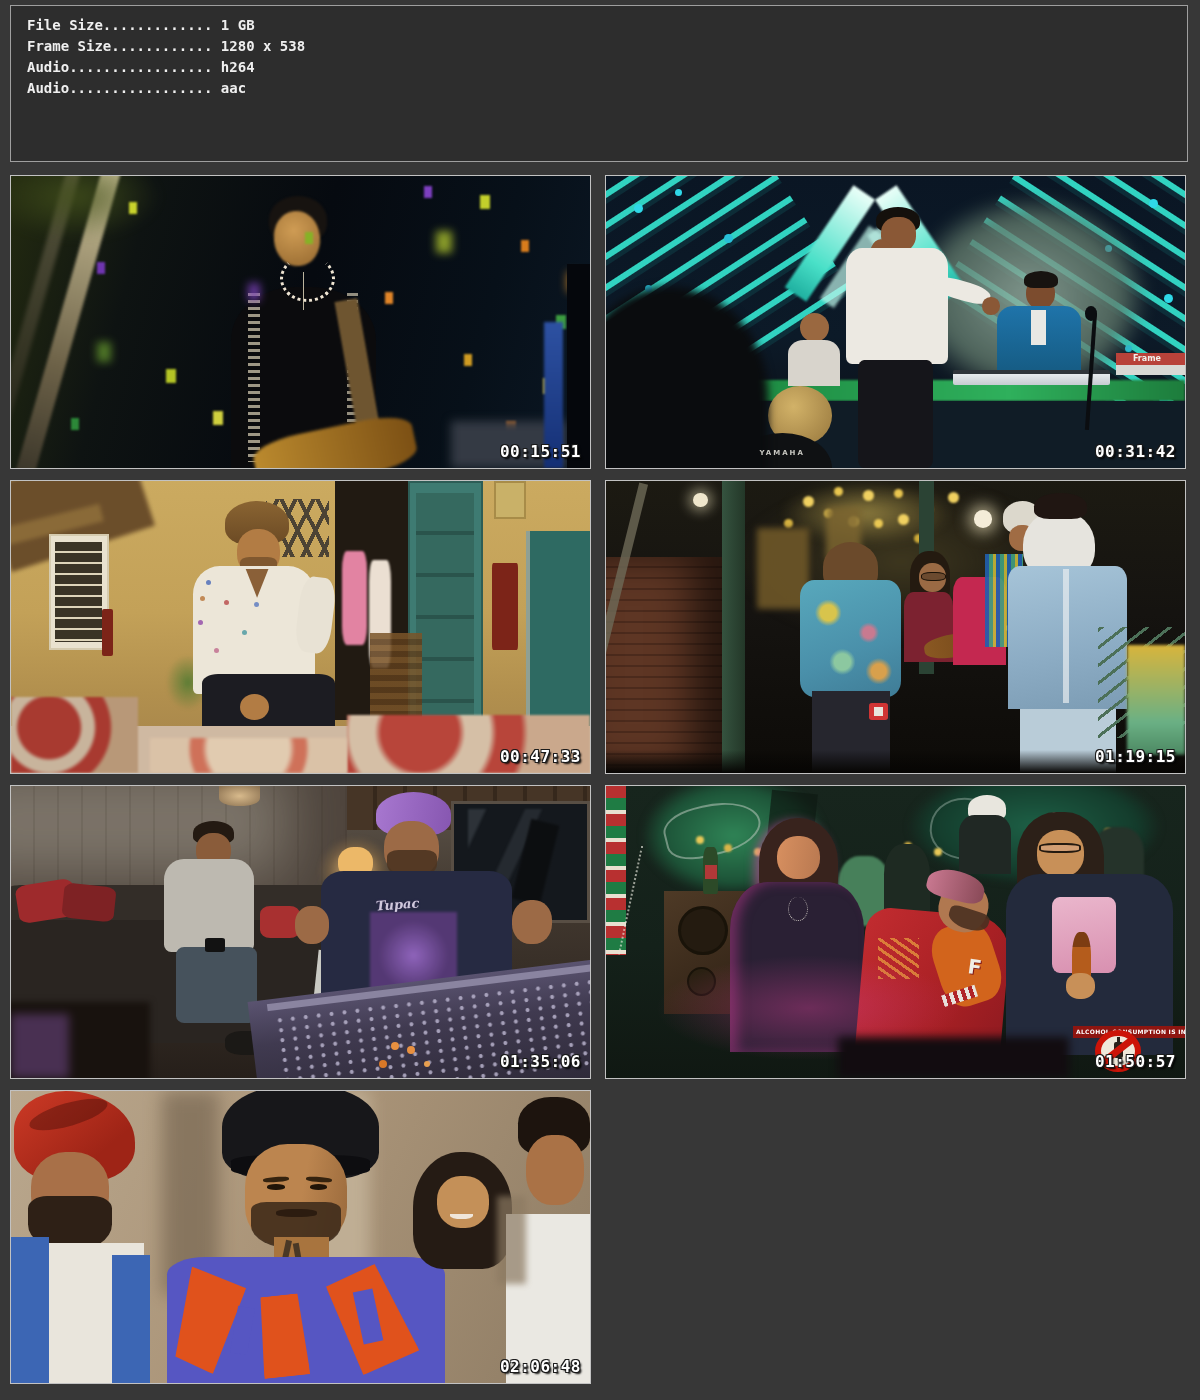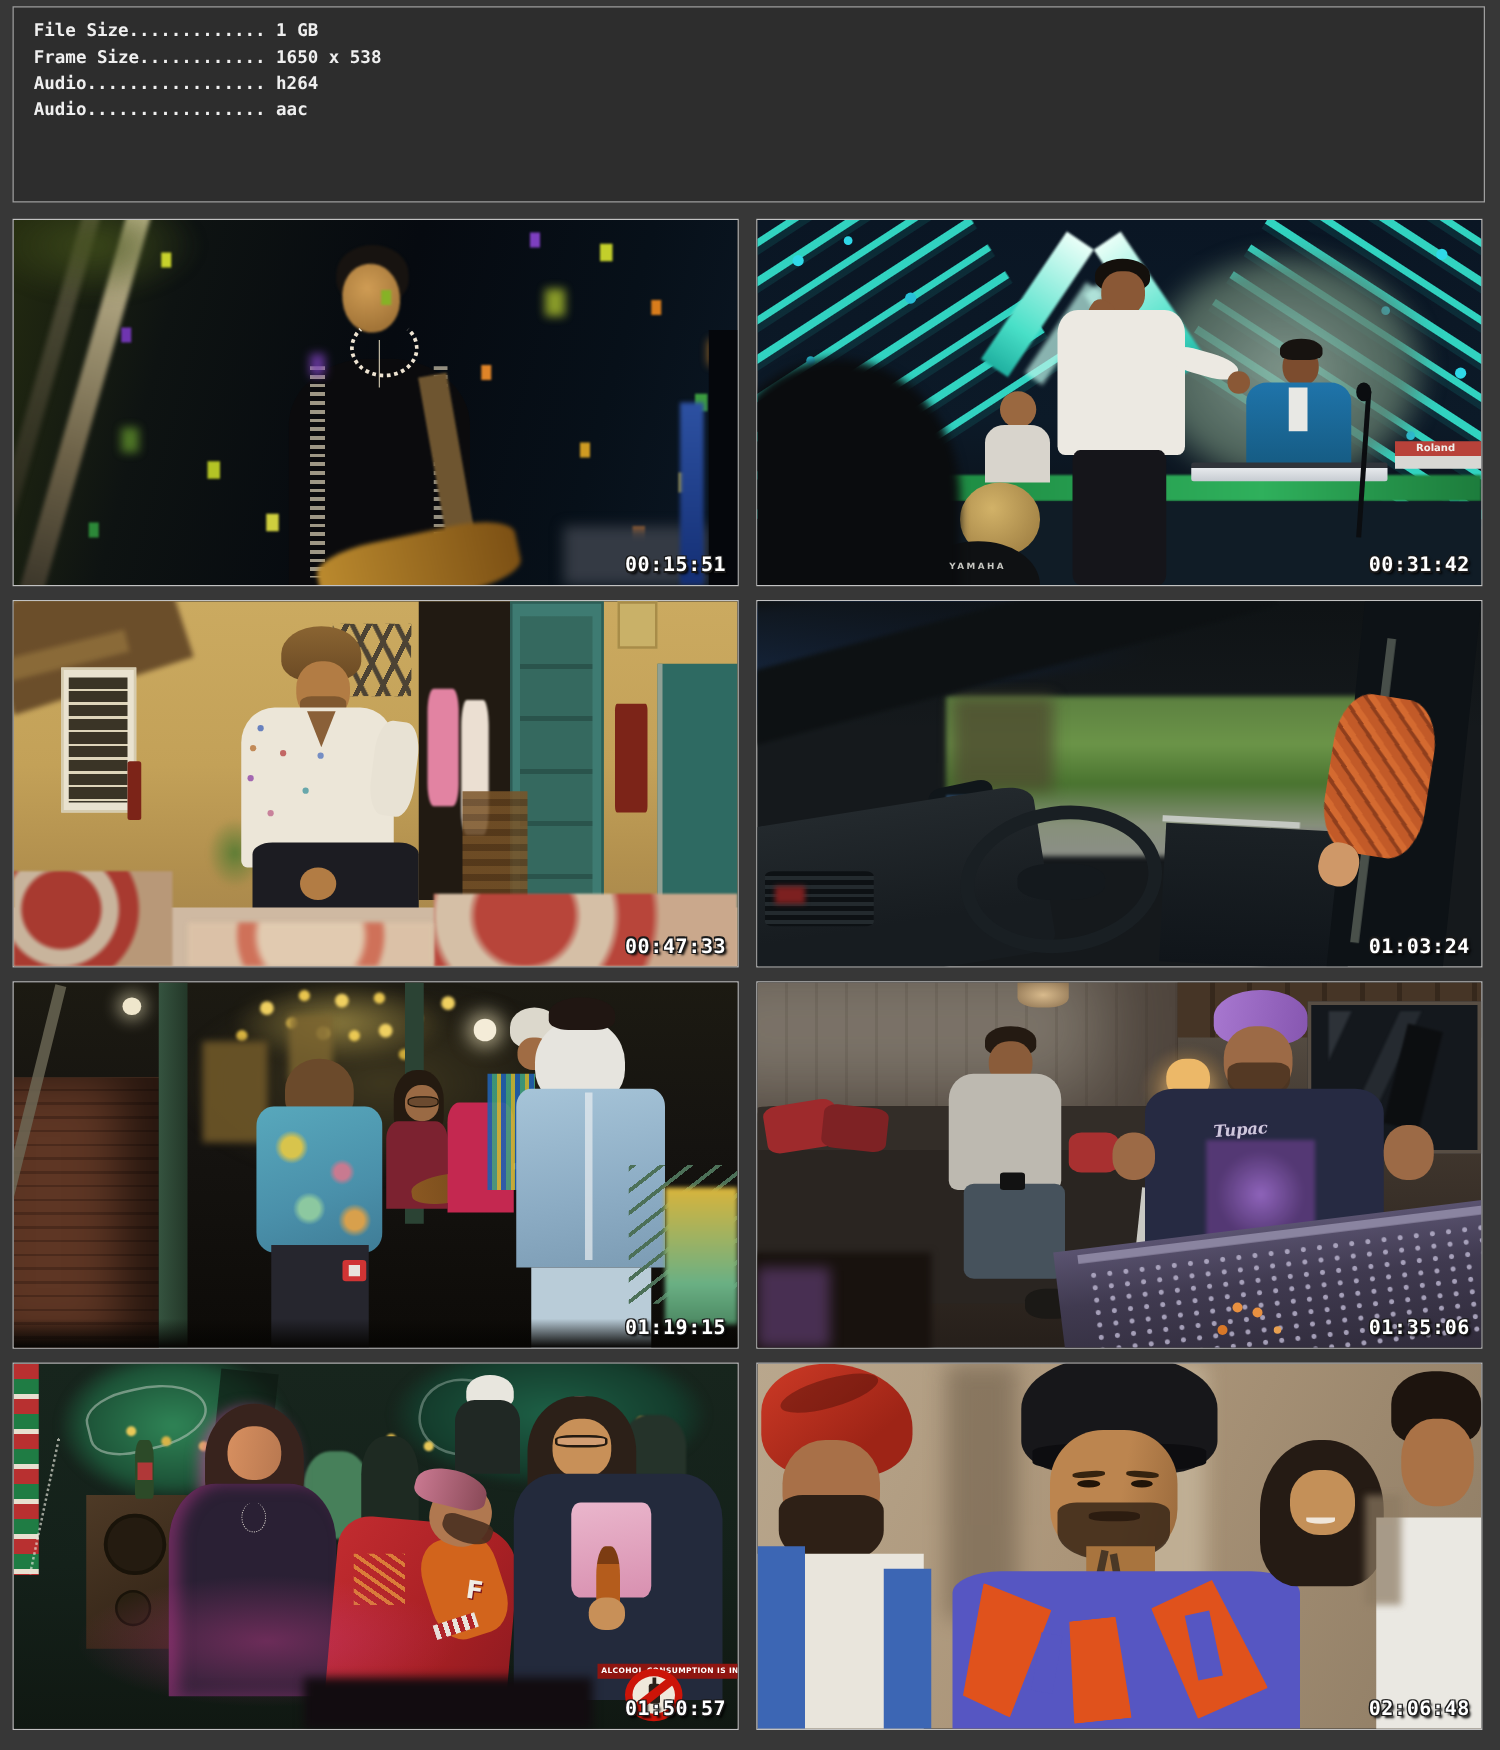--- a/index.html
+++ b/index.html
@@ -27,21 +27,21 @@
   .warn-circle .bottle:before{content:"";position:absolute;left:3px;top:-5px;width:3px;height:6px;background:#2a2019}
   .warn-circle .slash{position:absolute;left:-3px;top:11px;width:40px;height:7px;background:#cc1408;transform:rotate(-38deg)}
   .warn-text{position:absolute;right:-4px;bottom:40px;z-index:24;background:#8e1510;color:#fff;
     font:bold 6px/8px "DejaVu Sans",sans-serif;padding:2px 3px;letter-spacing:.3px;white-space:nowrap}
 </style>
 </head>
 <body>
 
 <div id="info-panel">
   <div class="row">File Size............. 1 GB</div>
-  <div class="row">Frame Size............ 1650 x 538</div>
+  <div class="row">Frame Size............ 1280 x 538</div>
   <div class="row">Audio................. h264</div>
   <div class="row">Audio................. aac</div>
 </div>
 
 <div id="grid">
 
   <div class="thumb">
     <i class="s" style="left:0;top:0;width:100%;height:100%;background:linear-gradient(105deg,#232a10 0%,#0e1312 22%,#060a10 50%,#071019 78%,#0b1724 100%)"></i>
     <i class="s" style="left:2%;top:-12%;width:2.5%;height:125%;background:linear-gradient(#8f8668,#4e4836 55%,#23201a);transform:rotate(16deg);filter:blur(2px);opacity:.55"></i>
     <i class="s" style="left:8%;top:-12%;width:3.2%;height:128%;background:linear-gradient(#d9cfa4,#6d6248 60%,#2b2820);transform:rotate(16deg);filter:blur(1.5px)"></i>
@@ -89,21 +89,21 @@
     <i class="s" style="left:65%;top:41.5%;width:3%;height:6%;background:#8a5836;border-radius:50%"></i>
     <i class="s" style="left:43.5%;top:63%;width:13%;height:37%;background:#15151a;border-radius:8%"></i>
     <i class="s" style="left:72.6%;top:35%;width:5%;height:10.5%;background:#7c4c2e;border-radius:48%"></i>
     <i class="s" style="left:72.2%;top:32.5%;width:5.8%;height:6%;background:#171310;border-radius:50% 50% 30% 30%"></i>
     <i class="s" style="left:67.5%;top:44.5%;width:14.5%;height:26%;background:linear-gradient(#1f74aa,#14587e);border-radius:20% 20% 0 0"></i>
     <i class="s" style="left:73.4%;top:46%;width:2.6%;height:12%;background:#e8e8e4"></i>
     <i class="s" style="left:60%;top:66.5%;width:27%;height:5%;background:linear-gradient(180deg,#30343a 0 30%,#e6e9ec 30%,#c6cbd1);border-radius:2px"></i>
     <i class="s" style="left:83.5%;top:47%;width:0.7%;height:40%;background:#0b0d10;transform:rotate(4deg)"></i>
     <i class="s" style="left:82.8%;top:44.5%;width:2%;height:5%;background:#0b0d10;border-radius:50%"></i>
     <i class="s" style="left:88%;top:60.5%;width:12%;height:7.5%;background:linear-gradient(180deg,#b8423a 0 55%,#d8d8d4 55%)"></i>
-    <span class="lbl" style="left:91%;top:61%;font:bold 8px 'DejaVu Sans',sans-serif;color:#f0f0ec">Roland</span>
+    <span class="lbl" style="left:91%;top:61%;font:bold 8px 'DejaVu Sans',sans-serif;color:#f0f0ec">Frame</span>
     <span class="ts">00:31:42</span>
   </div>
 
   <div class="thumb">
     <i class="s" style="left:0;top:0;width:100%;height:100%;background:linear-gradient(180deg,#cbaa60 0%,#c3a158 45%,#b2904e 72%,#a3824a 100%)"></i>
     <i class="s" style="left:-3%;top:-6%;width:26%;height:30%;background:#6b4e2a;transform:rotate(-18deg);filter:blur(2px)"></i>
     <i class="s" style="left:-2%;top:12%;width:18%;height:6%;background:#8a6a38;transform:rotate(-14deg);filter:blur(2px)"></i>
     <i class="s" style="left:6.5%;top:18%;width:10.5%;height:40%;background:#e9e2cf;border:2px solid #d5cbaf;box-sizing:border-box"></i>
     <i class="s" style="left:7.6%;top:21%;width:8.2%;height:34%;background:repeating-linear-gradient(180deg,#3a3426 0 9px,#ded5ba 9px 11px)"></i>
     <i class="s" style="left:15.8%;top:44%;width:1.8%;height:16%;background:#7c2418;border-radius:2px"></i>
@@ -127,43 +127,20 @@
     <i class="s" style="left:49.5%;top:33%;width:6%;height:26%;background:#e8e2d4;border-radius:35%;transform:rotate(7deg)"></i>
     <i class="s" style="left:33%;top:66%;width:23%;height:27%;background:#1c1c22;border-radius:12%"></i>
     <i class="s" style="left:39.5%;top:73%;width:5%;height:9%;background:#b27c44;border-radius:50%"></i>
     <i class="s" style="left:0;top:84%;width:100%;height:16%;background:#cfb9a2"></i>
     <i class="s" style="left:0;top:74%;width:22%;height:26%;background:radial-gradient(circle at 30% 40%,#a83a30 0 30%,#c8b49c 34% 44%,#a83a30 48% 60%,#b89878 64%);filter:blur(1px)"></i>
     <i class="s" style="left:58%;top:80%;width:42%;height:20%;background:radial-gradient(circle at 30% 30%,#b8453a 0 22%,#d5bfa6 26% 40%,#b8453a 44% 58%,#caa88c 62%);filter:blur(1px)"></i>
     <i class="s" style="left:24%;top:88%;width:34%;height:12%;background:radial-gradient(circle at 50% 30%,#e3cdb2 0 40%,#cf6a52 46% 56%,#dcc3a8 60%);filter:blur(1.5px);opacity:.9"></i>
     <span class="ts">00:47:33</span>
   </div>
 
-  <div class="thumb">
-    <i class="s" style="left:0;top:0;width:100%;height:100%;background:#15191c"></i>
-    <i class="s" style="left:-6%;top:-4%;width:60%;height:28%;background:linear-gradient(100deg,#1d3f76,#10254c 55%,rgba(10,20,40,0));transform:rotate(-7deg);filter:blur(4px)"></i>
-    <i class="s" style="left:0;top:0;width:100%;height:34%;background:linear-gradient(180deg,rgba(14,18,20,.9),rgba(20,25,28,.4))"></i>
-    <i class="s" style="left:26%;top:26%;width:58%;height:44%;background:linear-gradient(180deg,#5c8040 0%,#6b9448 30%,#49732f 55%,#87907a 80%,#8b8f87 100%);filter:blur(2px)"></i>
-    <i class="s" style="left:27%;top:26%;width:14%;height:26%;background:#4e4c30;filter:blur(6px);opacity:.8"></i>
-    <i class="s" style="left:60%;top:62%;width:26%;height:32%;background:linear-gradient(180deg,#85897f,#6e726a);filter:blur(1.5px)"></i>
-    <i class="s" style="left:-8%;top:2%;width:80%;height:20%;background:#0d1113;transform:rotate(-15deg);filter:blur(1.5px)"></i>
-    <i class="s" style="left:24%;top:50%;width:9%;height:14%;background:#10161a;border-radius:20%;transform:rotate(-12deg)"></i>
-    <i class="s" style="left:26%;top:53%;width:4%;height:8%;background:#2a4a6a;filter:blur(1px)"></i>
-    <i class="s" style="left:-2%;top:56%;width:42%;height:46%;background:linear-gradient(180deg,#23292d,#171c20 70%);transform:rotate(-9deg);border-radius:10%"></i>
-    <i class="s" style="left:1%;top:74%;width:15%;height:15%;background:repeating-linear-gradient(180deg,#0d1114 0 4px,#232a2e 4px 7px);border-radius:8%"></i>
-    <i class="s" style="left:2.5%;top:78%;width:4%;height:5%;background:#7c2020;filter:blur(2px)"></i>
-    <i class="s" style="left:28%;top:56%;width:28%;height:40%;border:11px solid #191f23;border-radius:50%;box-sizing:border-box;transform:rotate(-8deg)"></i>
-    <i class="s" style="left:36%;top:72%;width:12%;height:10%;background:#14191d;border-radius:40%"></i>
-    <i class="s" style="left:56%;top:59.5%;width:19%;height:1.8%;background:#c4c8c2;transform:rotate(3deg);filter:blur(.4px)"></i>
-    <i class="s" style="left:56%;top:62%;width:26%;height:38%;background:linear-gradient(180deg,#1b2125,#10151a);transform:rotate(3deg)"></i>
-    <i class="s" style="left:84%;top:0;width:16%;height:100%;background:#0d1216;transform:skewX(-6deg);transform-origin:top"></i>
-    <i class="s" style="left:84.5%;top:10%;width:1.2%;height:84%;background:#586058;transform:rotate(7deg);filter:blur(.6px);opacity:.8"></i>
-    <i class="s" style="left:79%;top:26%;width:14%;height:44%;background:repeating-linear-gradient(48deg,#c25a28 0 7px,#8f3e1c 7px 10px,#d46a30 10px 15px),repeating-linear-gradient(-42deg,rgba(60,20,8,.35) 0 6px,transparent 6px 12px);border-radius:32%;transform:rotate(9deg);filter:blur(.5px)"></i>
-    <i class="s" style="left:77.5%;top:66%;width:5.5%;height:12%;background:#cf9868;border-radius:45%;transform:rotate(14deg)"></i>
-    <span class="ts">01:03:24</span>
-  </div>
 
   <div class="thumb">
     <i class="s" style="left:0;top:0;width:100%;height:100%;background:linear-gradient(180deg,#1c1a12 0%,#151310 45%,#0d0b08 100%)"></i>
     <i class="s" style="left:22%;top:0;width:58%;height:55%;background:radial-gradient(closest-side,#3e371f,rgba(30,26,16,0));filter:blur(4px)"></i>
     <i class="s" style="left:0;top:0;width:5px;height:5px;border-radius:50%;box-shadow:200px 18px 0 3px #f0d060,220px 30px 0 2px #e8c44c,245px 38px 0 3px #f0d060,270px 40px 0 2px #e8c44c,295px 36px 0 3px #f0d060,320px 26px 0 2px #e8c44c,345px 14px 0 3px #f0d060,230px 8px 0 2px #e8c44c,260px 12px 0 3px #f0d060,290px 10px 0 2px #e8c44c,180px 40px 0 2px #d8b440,310px 55px 0 2px #caa838;filter:blur(1.2px)"></i>
     <i class="s" style="left:30%;top:0;width:30%;height:22%;background:radial-gradient(closest-side,rgba(240,210,100,.5),transparent);filter:blur(5px)"></i>
     <i class="s" style="left:63.5%;top:10%;width:3.2%;height:6%;background:#f4ecd8;border-radius:50%;box-shadow:0 0 14px 6px rgba(240,230,190,.55)"></i>
     <i class="s" style="left:15%;top:4%;width:2.6%;height:5%;background:#efe6cc;border-radius:50%;box-shadow:0 0 12px 5px rgba(240,230,190,.45)"></i>
     <i class="s" style="left:0;top:26%;width:20%;height:74%;background:repeating-linear-gradient(180deg,#5e3624 0 9px,#4b2a1c 9px 11px);box-shadow:inset -30px 0 40px rgba(0,0,0,.6)"></i>
     <i class="s" style="left:2%;top:0;width:1.6%;height:60%;background:#6e6a58;transform:rotate(14deg);opacity:.8"></i>

